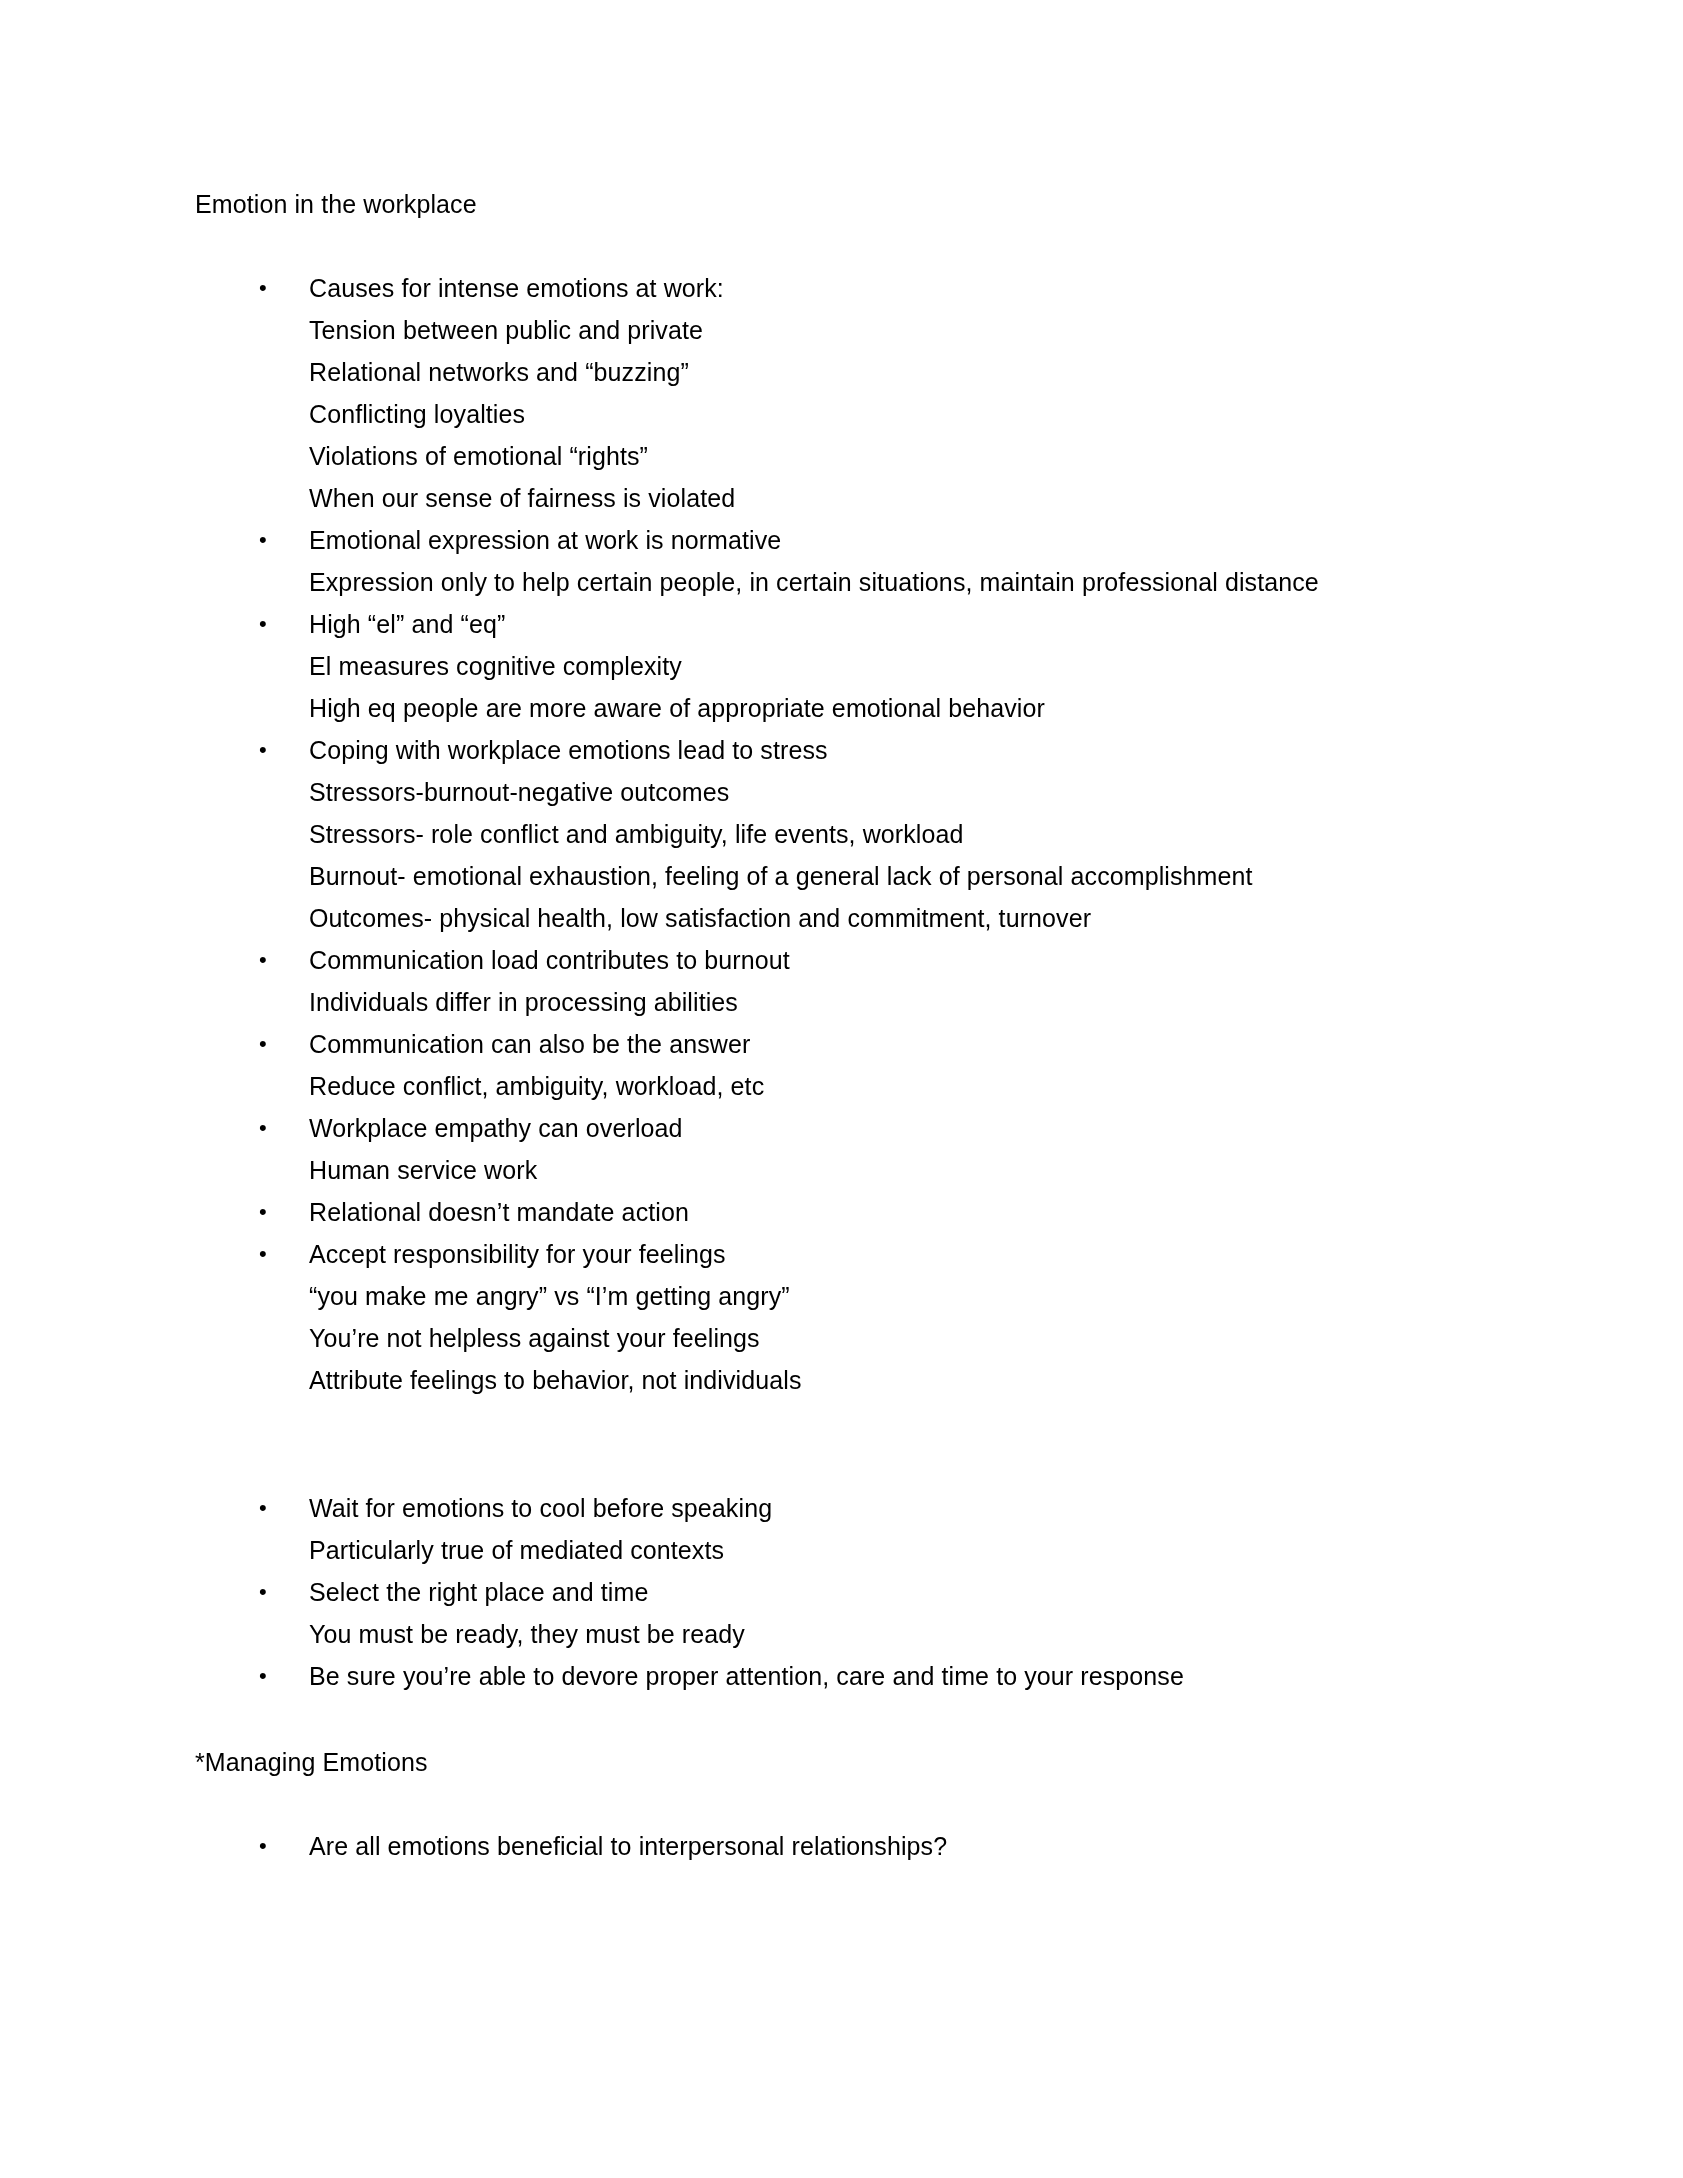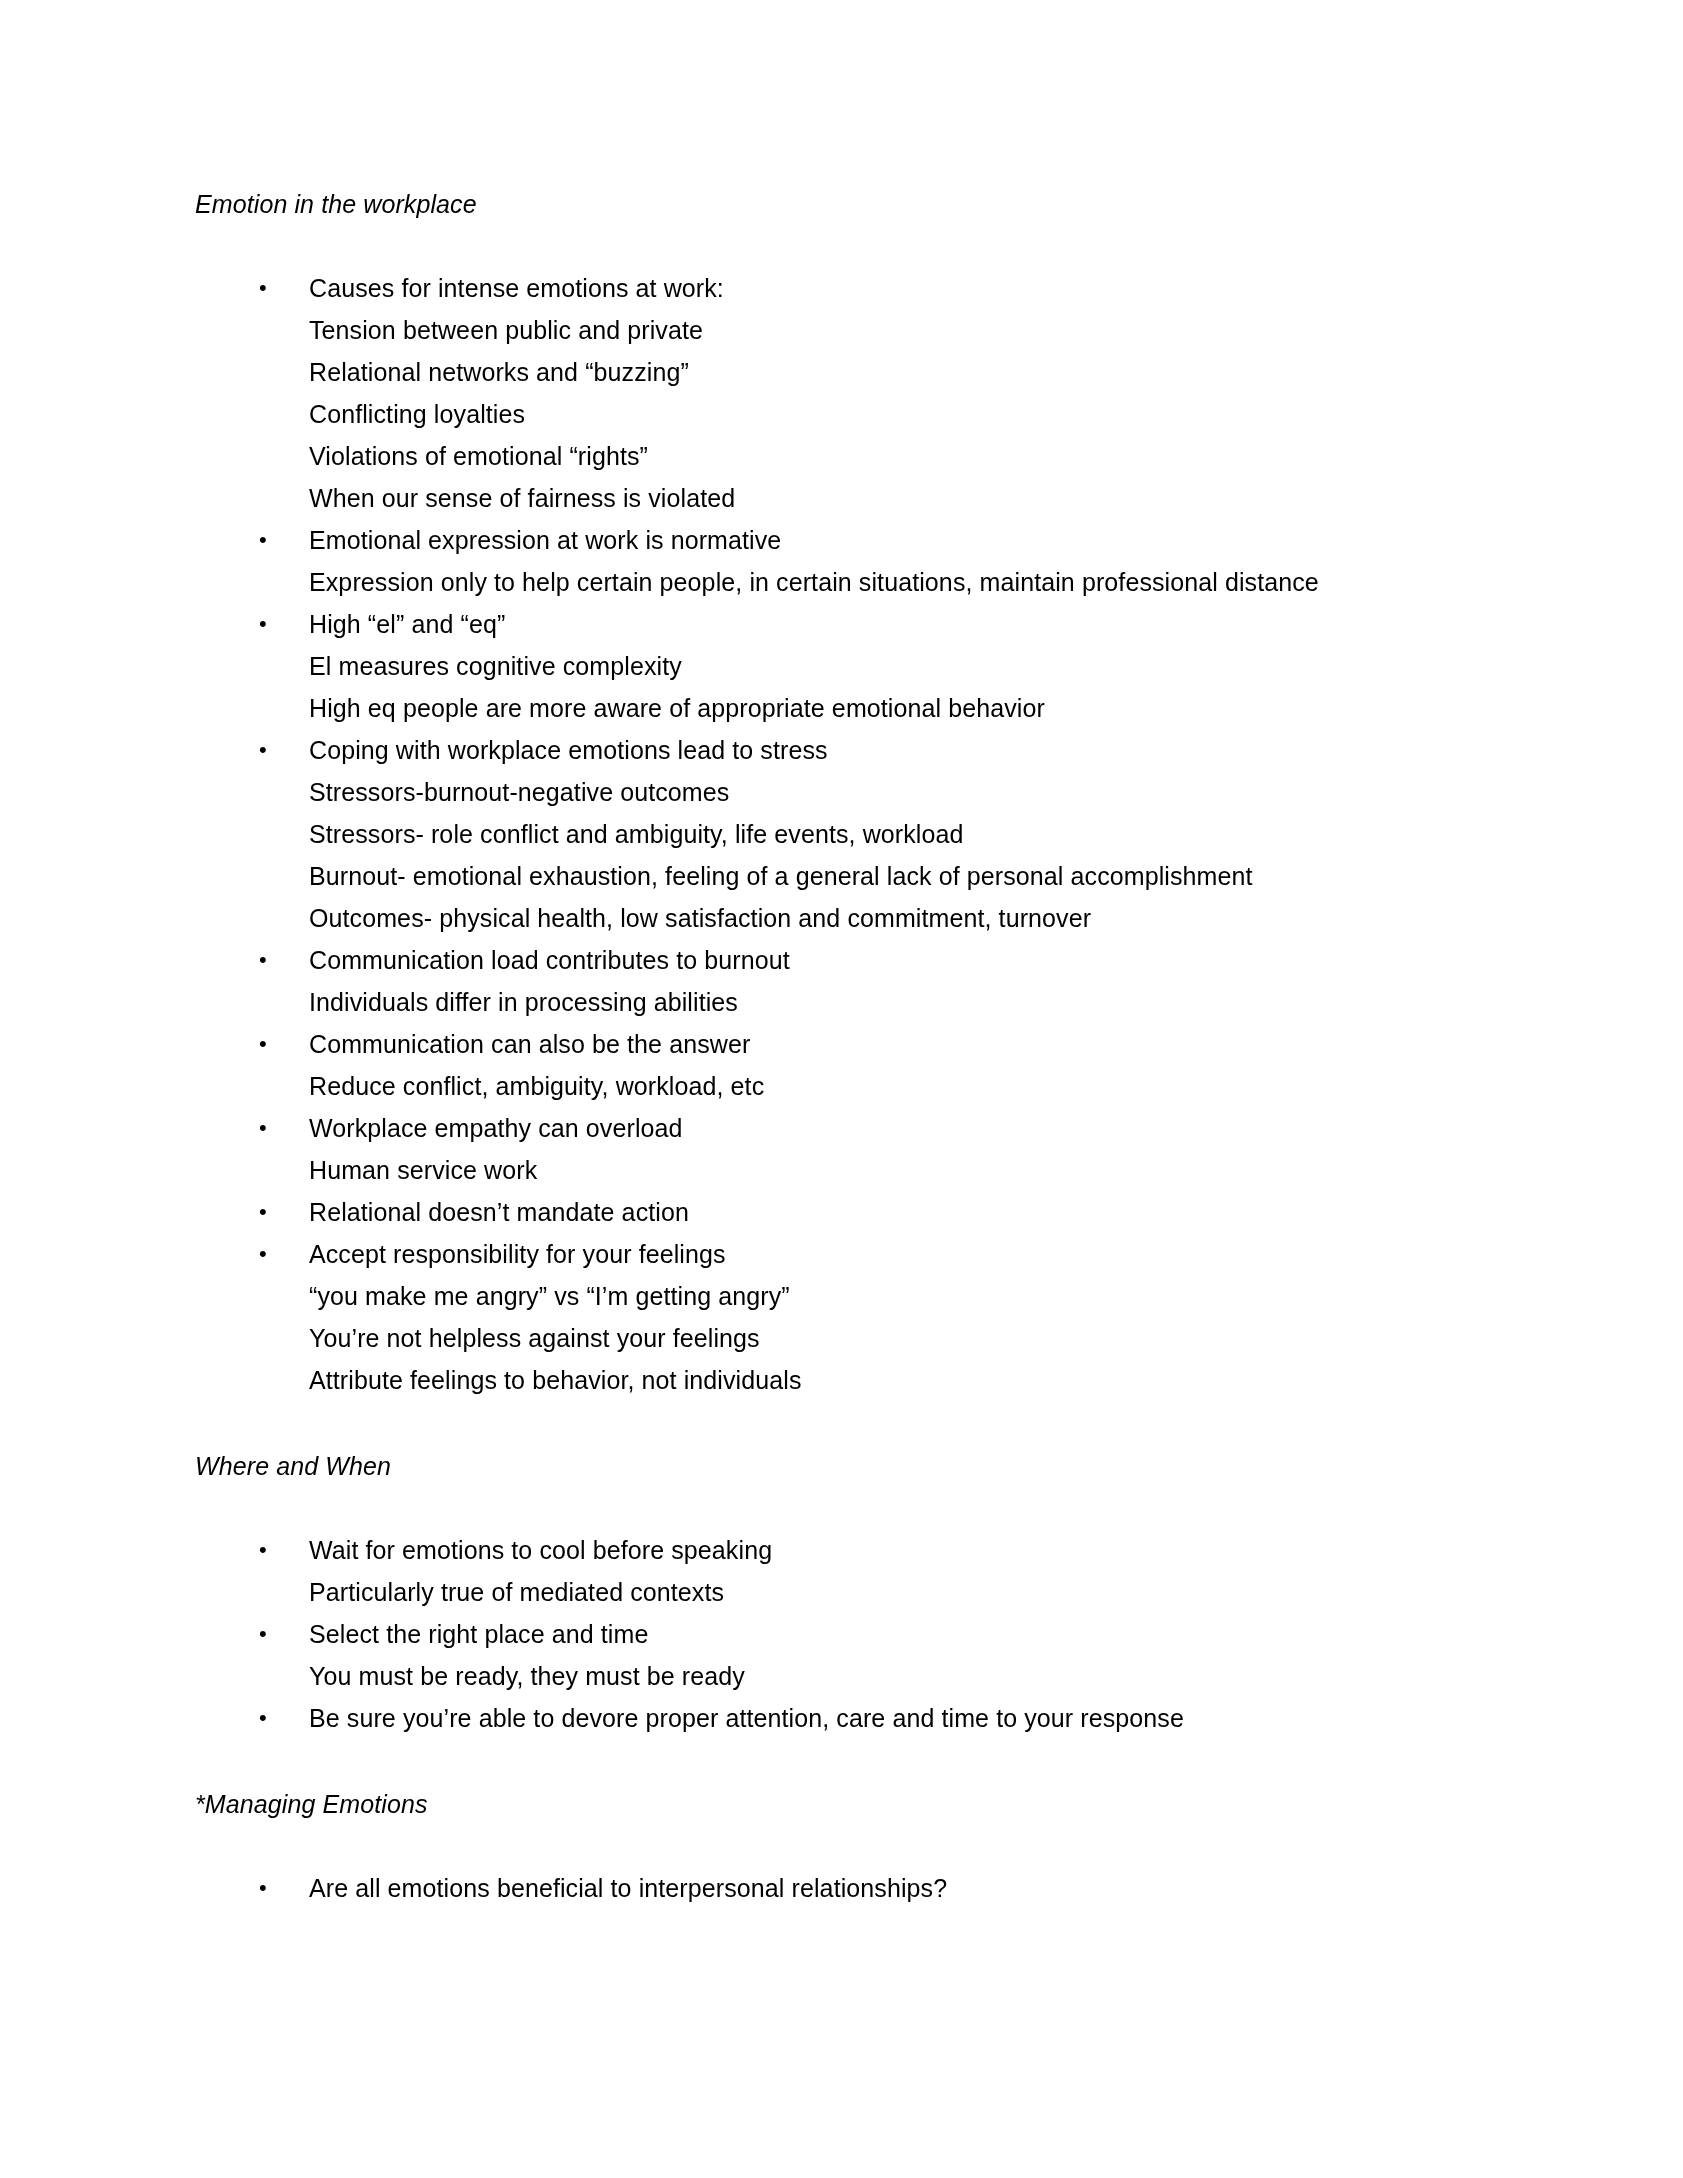--- a/index.html
+++ b/index.html
@@ -32,21 +32,20 @@
     letter-spacing: 0.1px;
   }
 
   
   .para {
     margin: 0;
     padding: 0;
     font-size: 25px;
     line-height: 42px;
     white-space: pre-wrap;
-    font-style: italic;
   }
 
   
   .gap-1 { height: 42px; }
   .gap-2 { height: 44px; }
 
   
   .bullet-group {
     position: relative;
     padding-left: 114px;   
@@ -130,21 +129,20 @@
         </div>
         <div class="bullet-group">
           <p class="bullet-line"><span class="bullet-dot">•</span><span>Accept responsibility for your feelings</span></p>
           <p class="sub-line">“you make me angry” vs “I’m getting angry”</p>
           <p class="sub-line">You’re not helpless against your feelings</p>
           <p class="sub-line">Attribute feelings to behavior, not individuals</p>
         </div>
       </div>
       <div class="gap-2"></div>
       <div class="section">
-        <p class="para">Where and When</p>
         <div class="gap-1"></div>
         <div class="bullet-group">
           <p class="bullet-line"><span class="bullet-dot">•</span><span>Wait for emotions to cool before speaking</span></p>
           <p class="sub-line">Particularly true of mediated contexts</p>
         </div>
         <div class="bullet-group">
           <p class="bullet-line"><span class="bullet-dot">•</span><span>Select the right place and time</span></p>
           <p class="sub-line">You must be ready, they must be ready</p>
         </div>
         <div class="bullet-group">

